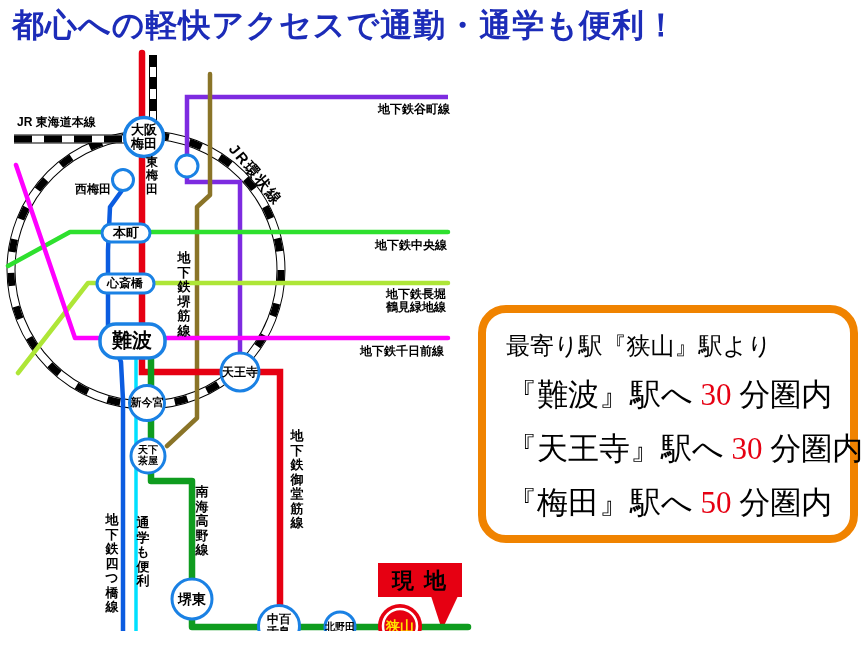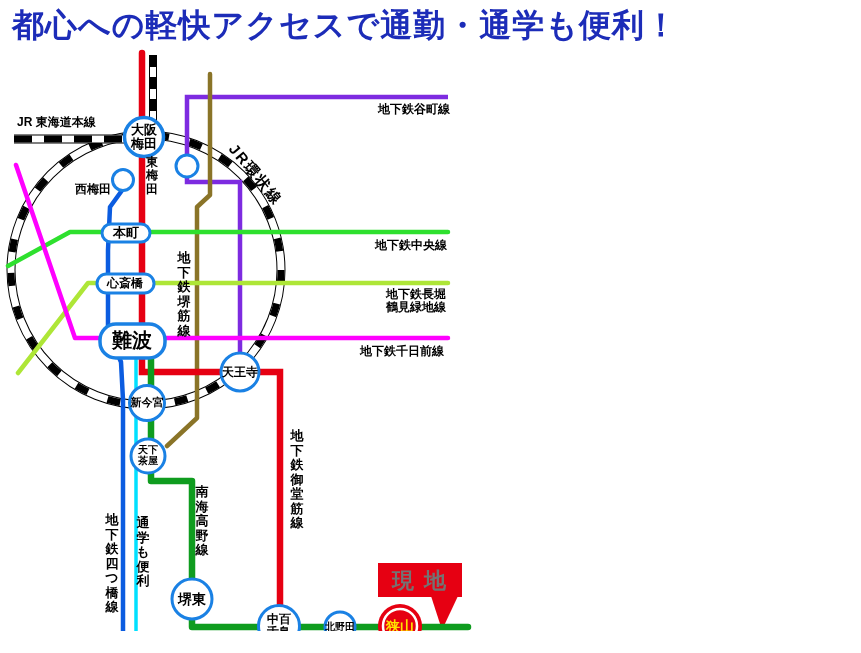--- a/index.html
+++ b/index.html
@@ -10,21 +10,21 @@
          font-family:"Liberation Serif","DejaVu Serif",serif;
          font-size:32px;font-weight:bold;color:#1c2cb8;letter-spacing:1px;white-space:nowrap;}
   .lbl{position:absolute;color:#000;font-size:12px;font-weight:bold;white-space:nowrap;line-height:1.1;}
   .r{text-align:right;}
   
   .vlbl{position:absolute;color:#000;font-size:13px;font-weight:bold;width:14px;
         word-break:break-all;line-height:1.12;text-align:center;transform:translateX(-50%);}
   .slbl{position:absolute;color:#000;font-weight:bold;text-align:left;
         transform:translate(-50%,-50%);white-space:nowrap;line-height:1.06;}
   .rot{transform-origin:0 0;transform:rotate(50deg);font-size:15px;letter-spacing:2px;}
-  .site-label{position:absolute;color:#737373;font-size:22px;font-weight:bold;letter-spacing:2px;
+  .site-label{position:absolute;color:#000000;font-size:22px;font-weight:bold;letter-spacing:2px;
         transform:translate(-50%,-50%);white-space:nowrap;}
   .sayama-label{color:#ffe100;font-size:14px;}
   .access{position:absolute;left:478px;top:305px;width:380px;height:238px;box-sizing:border-box;
         border:8px solid #f08300;border-radius:28px;background:#fff;padding:15px 10px 0 20px;
         font-family:"Liberation Serif","DejaVu Serif",serif;color:#000;}
   .access .head{font-size:24px;margin:2px 0 8px 0;white-space:nowrap;}
   .access .route{font-size:31px;margin-top:12px;white-space:nowrap;}
   .access .num{color:#e60012;}
 </style>
 </head>
@@ -121,14 +121,20 @@
   <div class="slbl" style="left:240px;top:372px;font-size:12px;">天王寺</div>
   <div class="slbl" style="left:192px;top:599px;font-size:14px;">堺東</div>
   <div class="slbl" style="left:279px;top:626px;font-size:12px;">
     <div>中百</div>
     <div>舌鳥</div>
   </div>
   <div class="slbl" style="left:340px;top:627px;font-size:10px;">北野田</div>
   <div class="slbl sayama-label" style="left:400px;top:626px;">狭山</div>
   <div class="site-label" style="left:420px;top:581px;">現 地</div>
 
+  <div class="access">
+    <div class="head">最寄り駅『狭山』駅より</div>
+    <div class="route"><span>『難波』駅へ </span><span class="num">30</span><span> 分圏内</span></div>
+    <div class="route"><span>『天王寺』駅へ </span><span class="num">30</span><span> 分圏内</span></div>
+    <div class="route"><span>『梅田』駅へ </span><span class="num">50</span><span> 分圏内</span></div>
+  </div>
 
 </div>
 
 </body></html>

